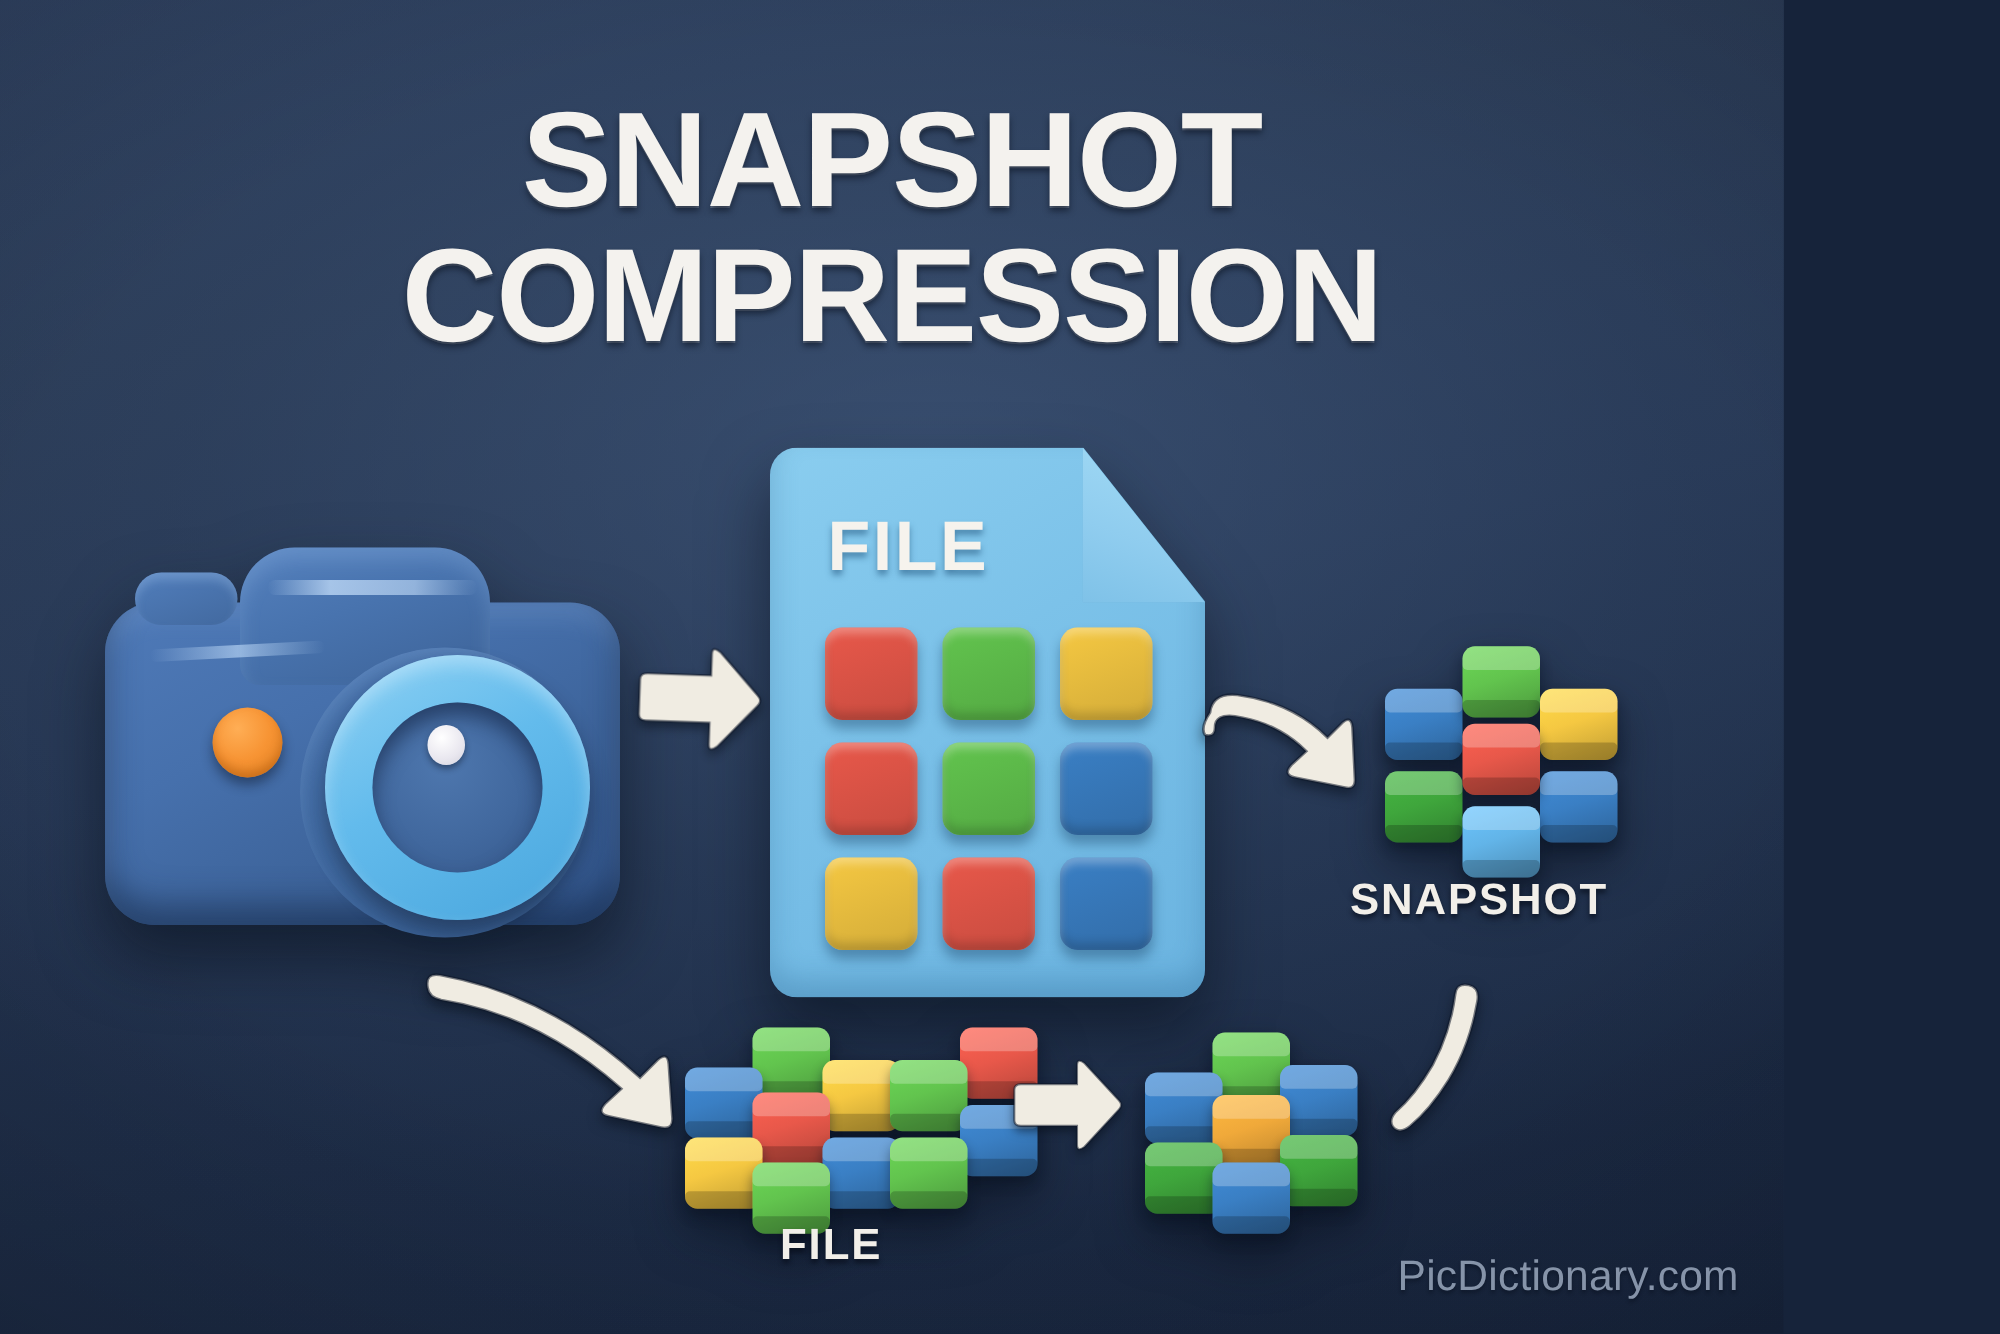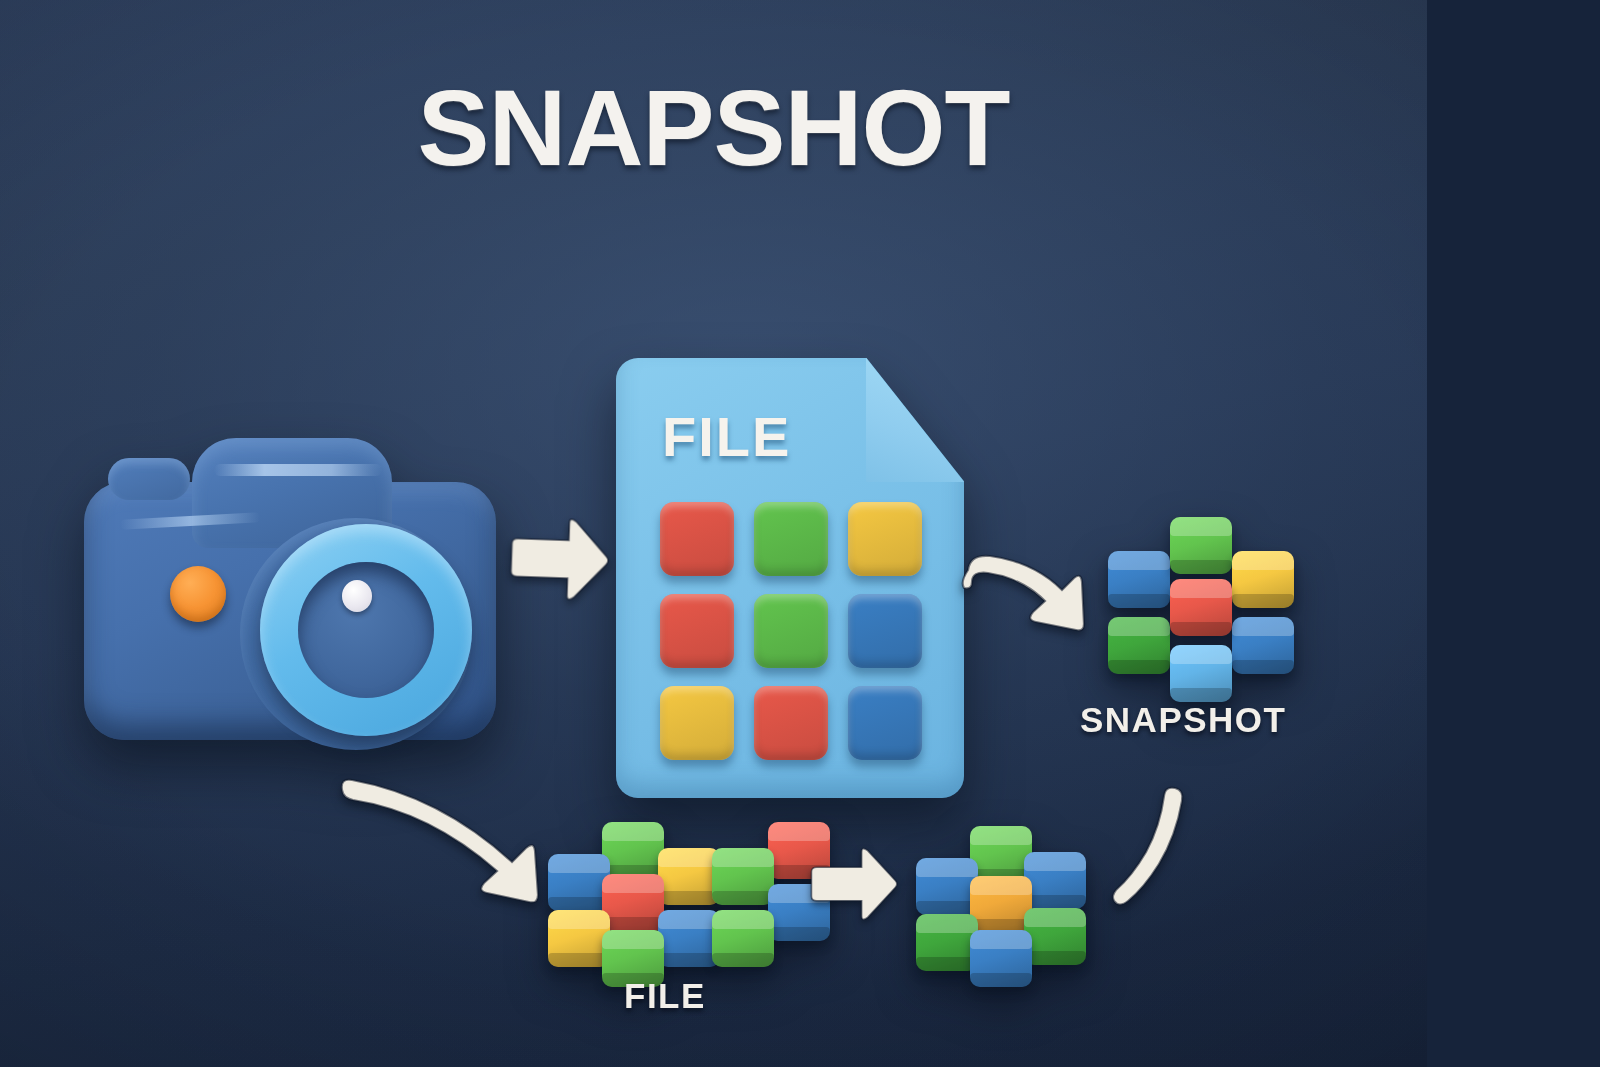--- a/index.html
+++ b/index.html
@@ -239,20 +239,21 @@
     z-index:6;
   }
 </style>
 </head>
 <body>
 
 <div id="stage">
 
   <div class="title-block">
     <span class="title-line l1">SNAPSHOT</span>
+    <span class="title-line l2">COMPRESSION</span>
   </div>
 
   <div class="camera">
     <div class="cam-body"></div>
     <div class="cam-hump"></div>
     <div class="cam-knob"></div>
     <div class="cam-hump-hl"></div>
     <div class="cam-top-hl"></div>
     <div class="cam-lens-outer"></div>
     <div class="cam-lens-ring"></div>
@@ -403,14 +404,15 @@
       <div class="blk" style="left: 116px; top: 90px; width: 62px; height: 57px; z-index: 92; background: linear-gradient(162deg, rgb(69, 183, 66) 0%, rgb(63, 166, 60) 46%, rgb(49, 129, 47) 100%);">
         <div class="face-top"></div>
         <div class="face-side"></div>
       </div>
     </div>
 
   <svg class="arrow-svg" style="left:1088px; top:772px;" width="130" height="130" viewBox="0 0 130 130">
     <path class="arrow-shape" d="M28,118 Q44,104 58,80 Q72,54 76,24 Q77,14 87,16 Q96,18 94,29 Q88,64 71,92 Q56,116 40,129 Q31,136 26,129 Q23,124 28,118 Z"></path>
   </svg>
 
+  <div class="watermark">PicDictionary.com</div>
 
 </div>
 
 </body></html>

